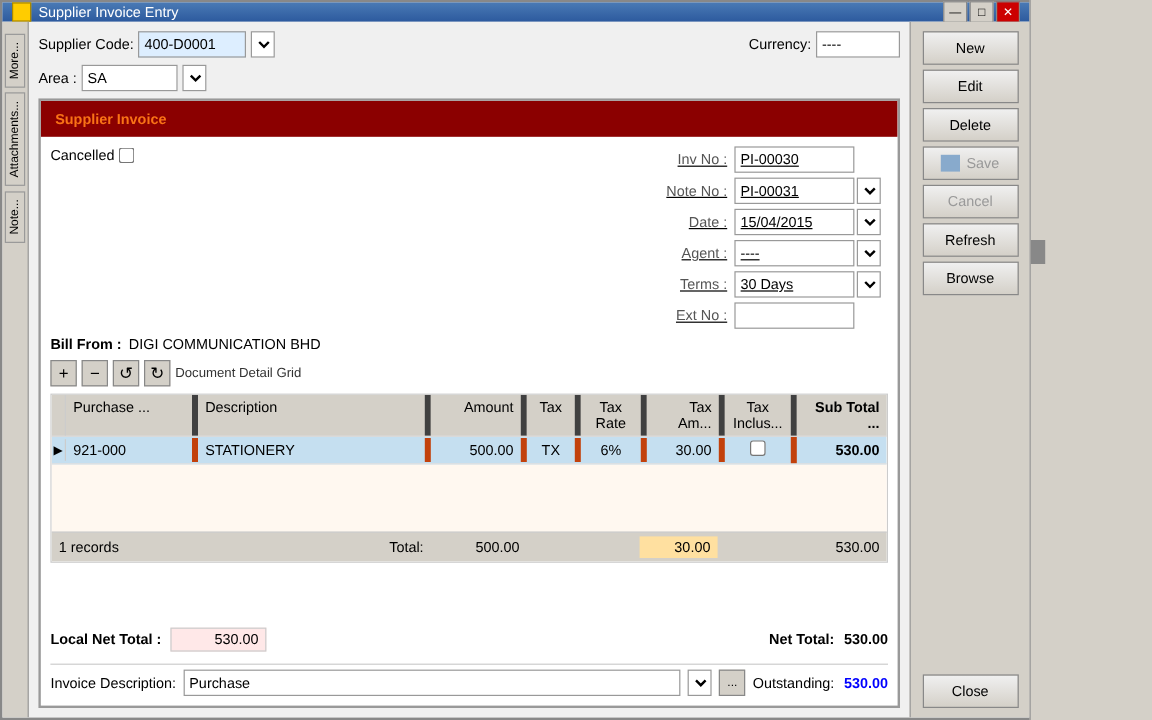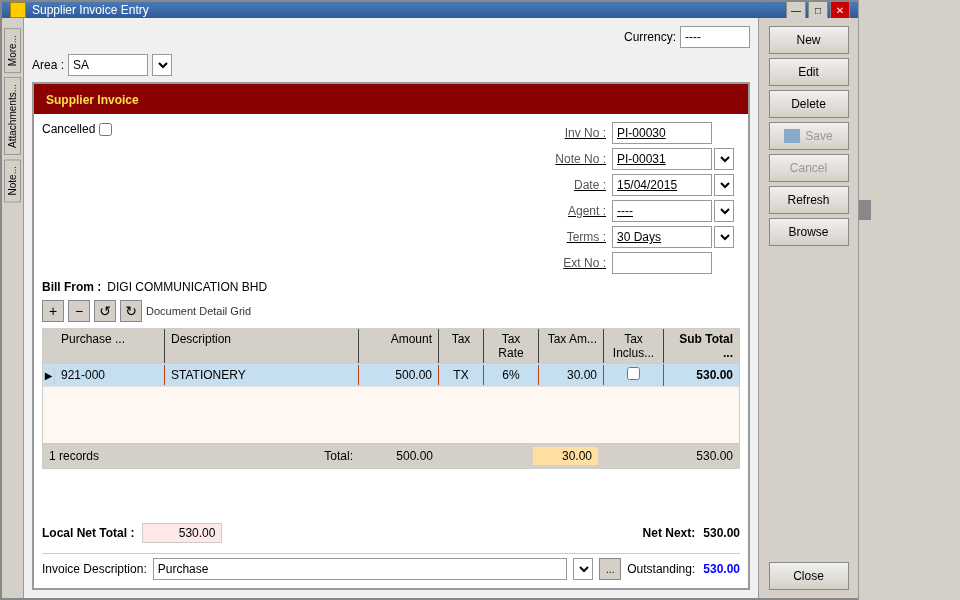--- a/index.html
+++ b/index.html
@@ -39,48 +39,48 @@
     .field-row { display: flex; align-items: center; gap: 4px; }
     .field-label { color: #000; }
     .field-input { border: 1px solid #999; background: white; padding: 2px 4px; height: 22px; }
     .field-input.blue { background: #ddeeff; }
     select { border: 1px solid #999; background: white; padding: 1px; height: 22px; }
 
     .invoice-panel {
       border: 2px solid #999; background: white; flex: 1; display: flex; flex-direction: column;
       overflow: hidden;
     }
-    .invoice-header { background: #8B0000; color: #fde047; padding: 6px 12px; font-size: 16px; font-weight: bold; }
+    .invoice-header { background: #8B0000; color: #f97316; padding: 6px 12px; font-size: 16px; font-weight: bold; }
     
     .invoice-body { padding: 8px; display: flex; flex-direction: column; gap: 6px; flex: 1; overflow: hidden; }
     
     .invoice-top-row { display: flex; justify-content: space-between; align-items: flex-start; }
     .cancelled-row { display: flex; align-items: center; gap: 4px; }
     
     .right-fields { display: grid; grid-template-columns: auto auto auto; gap: 4px 6px; align-items: center; text-decoration: underline; }
     .right-label { text-align: right; color: #555; }
     .right-value { display: flex; align-items: center; gap: 2px; }
     .inv-input { border: 1px solid #999; background: white; padding: 2px 4px; height: 22px; min-width: 100px; }
 
     .bill-from-row { display: flex; align-items: center; gap: 6px; }
     .bill-label { font-weight: bold; }
 
     .grid-controls { display: flex; align-items: center; gap: 4px; }
     .grid-btn { width: 22px; height: 22px; background: #d4d0c8; border: 1px solid #888; cursor: pointer; display: flex; align-items: center; justify-content: center; font-size: 14px; }
     .grid-title { font-size: 11px; color: #333; }
 
     .data-grid { border: 1px solid #ccc; flex: 1; overflow: hidden; display: flex; flex-direction: column; }
     .grid-header { display: flex; background: #e8e8e8; border-bottom: 1px solid #ccc; }
-    .grid-col { border-right: 1px solid #404040; padding: 3px 6px; font-weight: normal; background: #d4d0c8; }
+    .grid-col { border-right: 5px solid #404040; padding: 3px 6px; font-weight: normal; background: #d4d0c8; }
     .grid-col:last-child { border-right: none; }
     
     .grid-body { flex: 1; background: #fff8f0; overflow-y: auto; }
     .grid-row { display: flex; border-bottom: 1px solid #e0e0e0; align-items: center; }
     .grid-row.selected { background: #c5dff0; }
-    .grid-cell { border-right: 1px solid #c2410c; padding: 3px 6px; overflow: hidden; }
+    .grid-cell { border-right: 5px solid #c2410c; padding: 3px 6px; overflow: hidden; }
     .grid-cell:last-child { border-right: none; }
     
     .grid-footer { background: #d4d0c8; border-top: 1px solid #ccc; display: flex; align-items: center; padding: 3px 6px; }
 
     .bottom-row { display: flex; align-items: center; justify-content: space-between; padding: 4px 0; }
     .net-total-section { display: flex; align-items: center; gap: 8px; margin-top: 44px; }
     .net-label { font-weight: bold; }
     .net-value { border: 1px solid #ccc; background: #ffe8e8; padding: 2px 8px; min-width: 80px; text-align: right; }
 
     .desc-row { display: flex; align-items: center; gap: 6px; border-top: 1px solid #ccc; padding-top: 4px; }
@@ -132,20 +132,25 @@
 
     <div class="side-tabs">
       <div class="side-tab">More...</div>
       <div class="side-tab">Attachments...</div>
       <div class="side-tab">Note...</div>
     </div>
 
     <div class="main-content">
 
       <div class="top-fields">
+        <div class="field-row">
+          <span class="field-label">Supplier Code:</span>
+          <input class="field-input blue" value="400-D0001" style="width: 90px;">
+          <select style="width:20px;"></select>
+        </div>
         <div class="field-row" style="margin-left: auto;">
           <span class="field-label">Currency:</span>
           <input class="field-input" value="----" style="width: 70px;">
         </div>
       </div>
       <div class="top-fields">
         <div class="field-row">
           <span class="field-label">Area :</span>
           <input class="field-input" value="SA" style="width: 80px;">
           <select style="width:20px;"></select>
@@ -252,21 +257,21 @@
               <span style="width:75px; text-align:right;">530.00</span>
             </div>
           </div>
 
           <div class="bottom-row">
             <div class="net-total-section">
               <span class="net-label">Local Net Total :</span>
               <span class="net-value" style="display:inline-block; min-width:80px; text-align:right; border:1px solid #ccc; background:#ffe8e8; padding:2px 6px;">530.00</span>
             </div>
             <div class="net-total-section">
-              <span class="net-label">Net Next:</span>
+              <span class="net-label">Net Total:</span>
               <span style="font-weight:bold;">530.00</span>
             </div>
           </div>
 
           <div class="desc-row">
             <span class="desc-label">Invoice Description:</span>
             <input class="desc-input" value="Purchase" style="">
             <select style="width:20px;"></select>
             <button class="desc-btn">...</button>
             <div class="outstanding-section">

